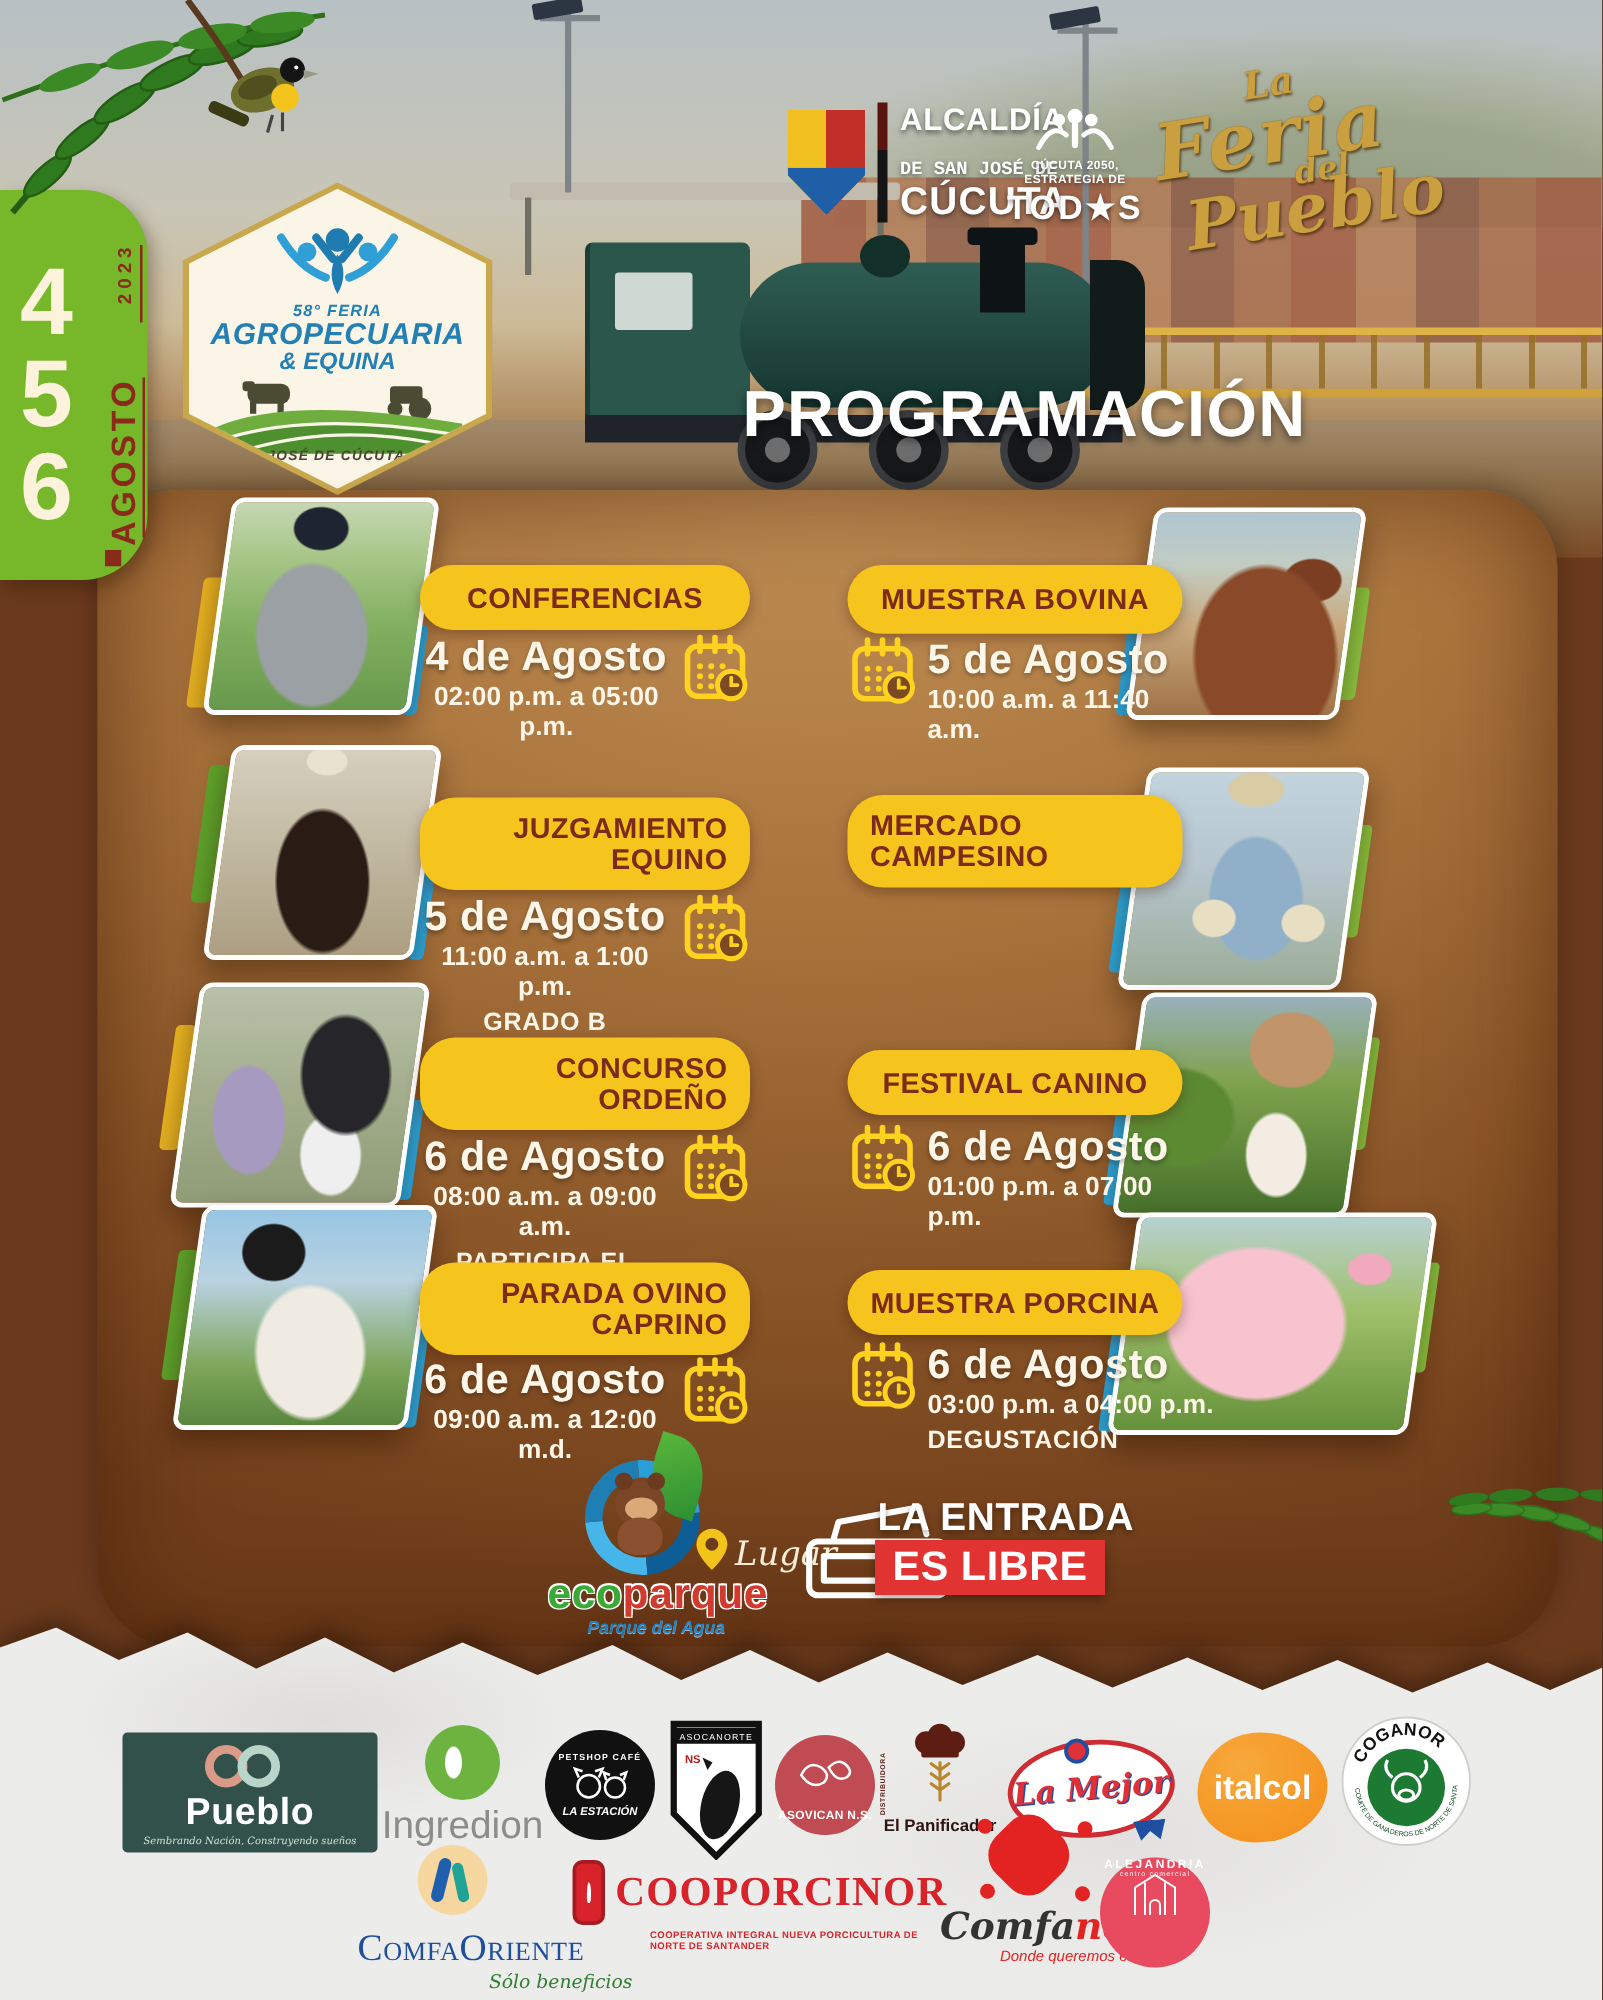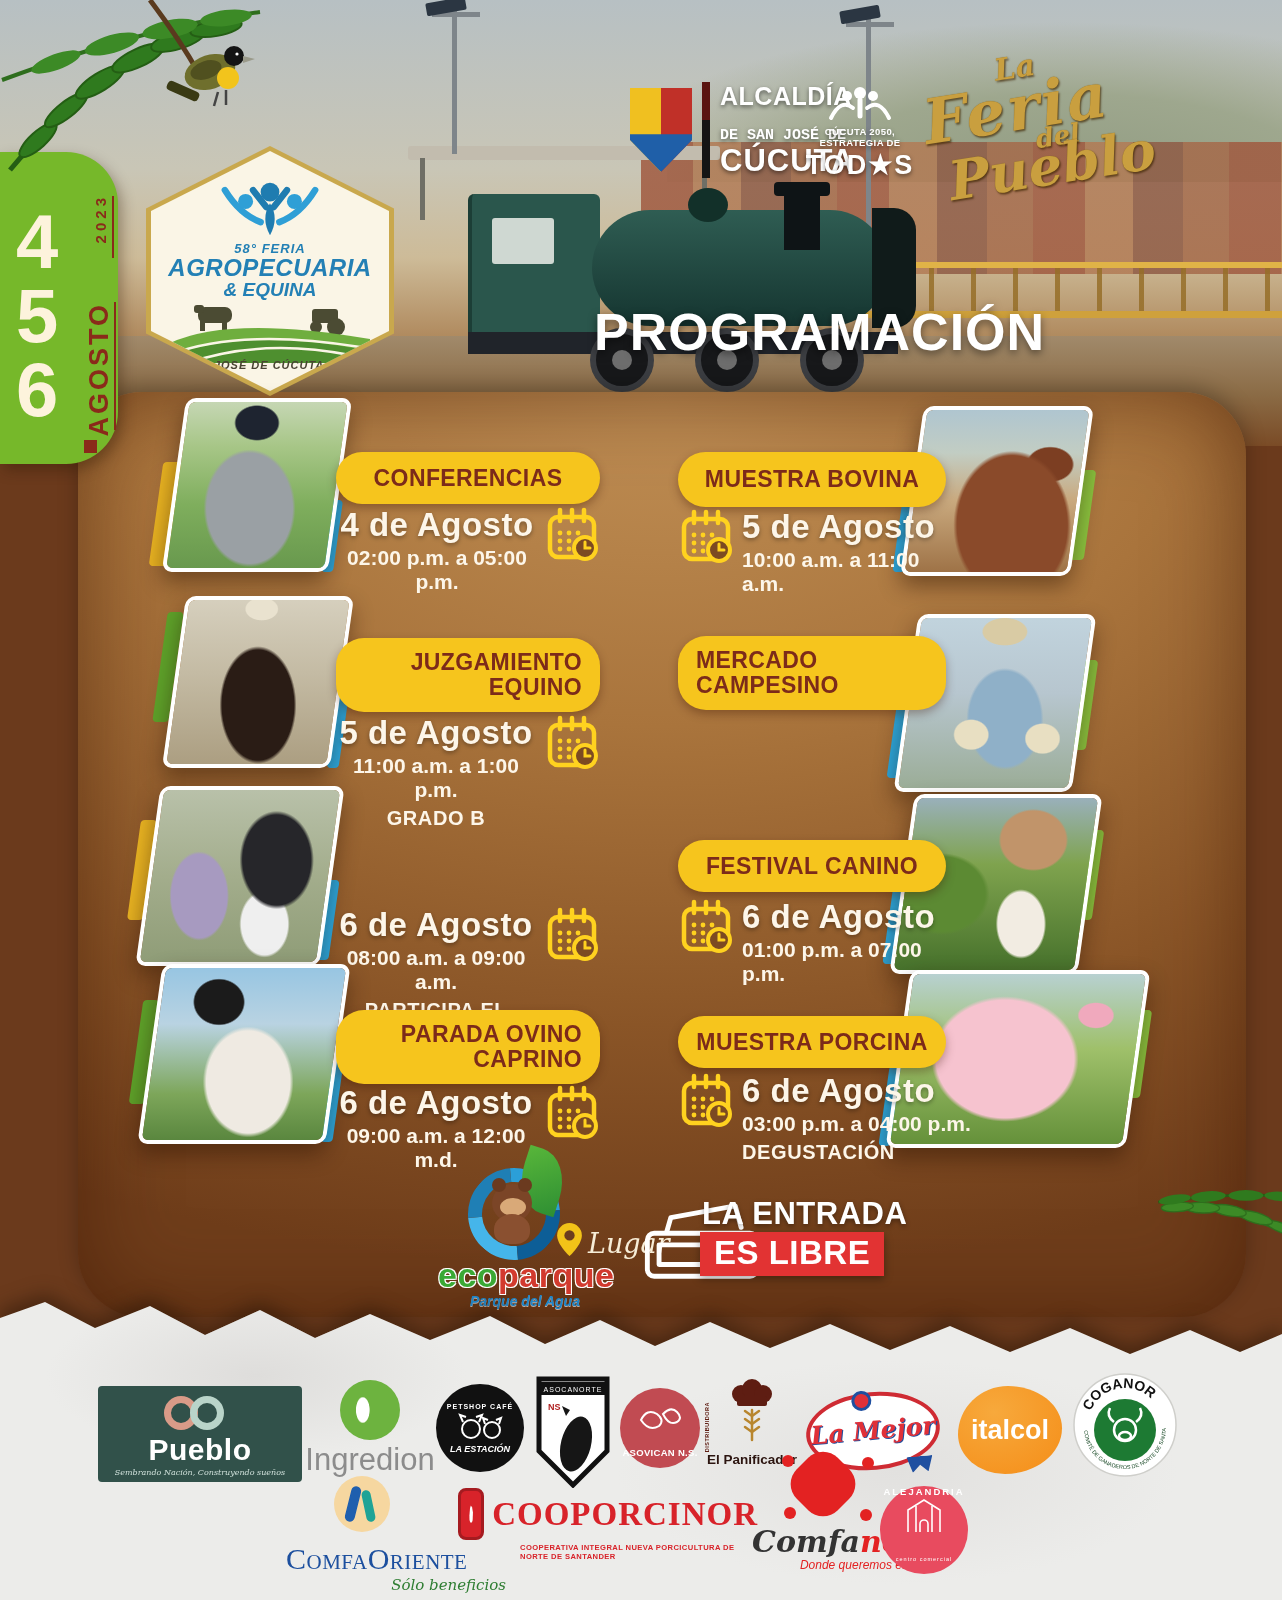--- a/index.html
+++ b/index.html
@@ -209,21 +209,21 @@
         clip-path:polygon(10% 55%,25% 30%,45% 22%,75% 28%,95% 45%,88% 70%,70% 78%,30% 78%,12% 70%); }
   .coop-name{ color:#d8232a; font-family:"Liberation Serif",serif; font-weight:bold; font-size:33px; letter-spacing:1px; line-height:1; }
   .coop-tag{ color:#d8232a; font-size:7.6px; font-weight:700; letter-spacing:.4px; margin-top:3px; margin-left:62px; }
   .comfanorte{ left:752px; top:1455px; width:170px; }
   .cfn-star{ width:58px; height:58px; background:#e32222; border-radius:36%; transform:rotate(45deg); margin-left:42px; position:relative; }
   .cfn-dot{ position:absolute; width:12px; height:12px; background:#e32222; border-radius:50%; }
   .cfn-name{ font-family:"DejaVu Serif",serif; font-style:italic; font-weight:bold; font-size:30px; line-height:1; margin-top:14px; }
   .cfn-b{ color:#333; } .cfn-r{ color:#e32222; }
   .cfn-tag{ color:#e32222; font-size:12px; font-style:italic; text-align:right; margin-top:1px; }
   .alejandria{ left:880px; top:1486px; width:88px; height:88px; border-radius:50%; background:#e84b5f; color:#fff;
-        display:flex; flex-direction:column; align-items:center; justify-content:space-between; padding-bottom:12px; }
+        display:flex; flex-direction:column; align-items:center; justify-content:flex-start; padding-bottom:12px; }
   .ale-bld{ position:absolute; top:10px; left:24px; width:40px; height:40px; }
   .ale-name{ font-size:9.5px; font-weight:700; letter-spacing:2px; }
   .ale-sub{ font-size:5.5px; letter-spacing:1px; }
 
   
   .fern-tl{ position:absolute; left:0; top:0; width:330px; height:175px; }
   .bird{ position:absolute; left:148px; top:20px; width:110px; height:110px; }
   .fern-r{ position:absolute; left:1108px; top:1120px; width:220px; height:230px; transform:scaleX(-1) rotate(14deg); }
 </style>
 </head>
@@ -386,21 +386,21 @@
   <div class="ev-photo c2p">
       <div class="ph p2"></div>
     </div>
   <div class="ev-pill c2l"><span>MUESTRA BOVINA</span></div>
   <div class="ev-info dir-r c2i">
     <svg class="cal" viewBox="0 0 56 56">
         <use href="#calsym"></use>
       </svg>
     <div class="ev-texts">
       <div class="ev-date">5 de Agosto</div>
-      <div class="ev-time">10:00 a.m. a 11:00 a.m.</div>
+      <div class="ev-time">10:00 a.m. a 11:40 a.m.</div>
 
     </div>
   </div>
 
   <div class="acc" style="left:160px;top:612px;width:16px;height:110px;background:#5ea32a"></div>
   <div class="acc" style="left:332px;top:690px;width:12px;height:78px;background:#2ca9df"></div>
   <div class="ev-photo c3p">
       <div class="ph p3"></div>
     </div>
   <div class="ev-pill align-r c3l"><span>JUZGAMIENTO
@@ -422,20 +422,22 @@
       <div class="ph p4"></div>
     </div>
   <div class="ev-pill align-l c4l"><span>MERCADO
 CAMPESINO</span></div>
 
   <div class="acc" style="left:134px;top:820px;width:16px;height:100px;background:#e9b422"></div>
   <div class="acc" style="left:322px;top:880px;width:12px;height:80px;background:#2ca9df"></div>
   <div class="ev-photo c5p">
       <div class="ph p5"></div>
     </div>
+  <div class="ev-pill align-r c5l"><span>CONCURSO
+ORDEÑO</span></div>
   <div class="ev-info dir-l c5i">
     <div class="ev-texts">
       <div class="ev-date">6 de Agosto</div>
       <div class="ev-time">08:00 a.m. a 09:00 a.m.</div>
       <div class="ev-note">PARTICIPA EL PÚBLICO</div>
     </div>
     <svg class="cal" viewBox="0 0 56 56">
         <use href="#calsym"></use>
       </svg>
   </div>

